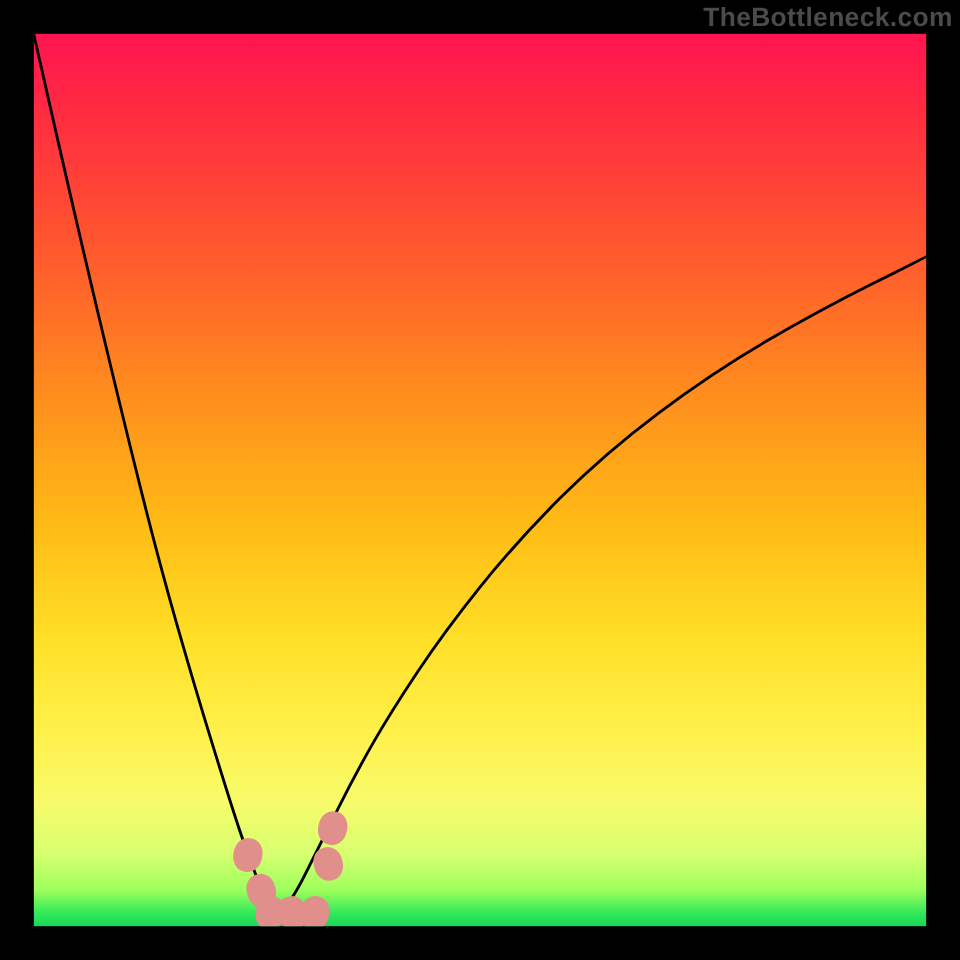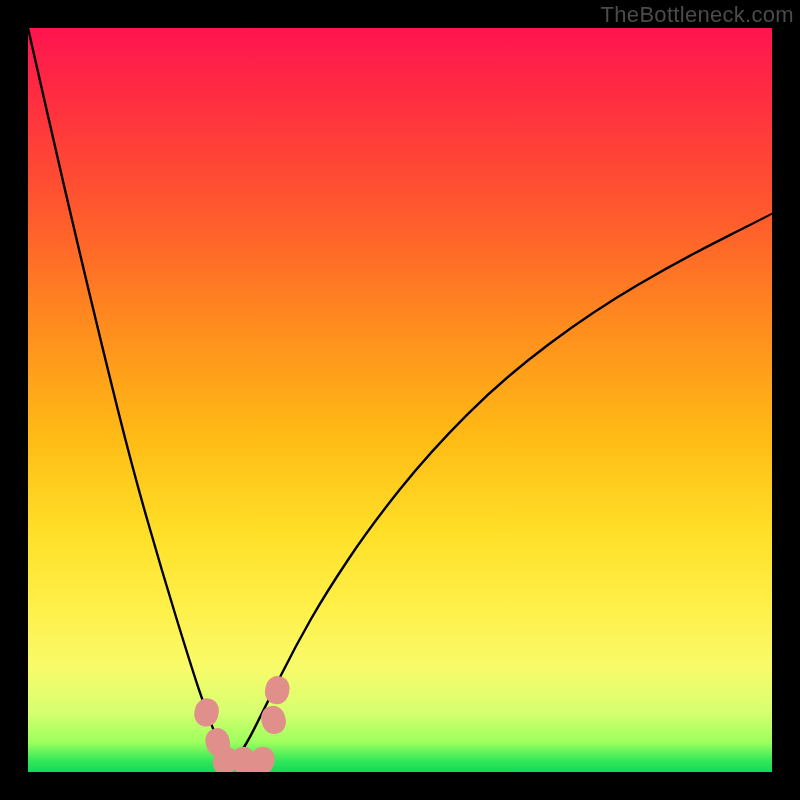--- a/index.html
+++ b/index.html
@@ -49,21 +49,21 @@
     position: absolute;
     inset: 0;
   }
   .attribution {
     position: absolute;
     top: 2px;
     right: 6px;
     color: #4b4b4b;
     font-size: 22px;
     letter-spacing: 0.3px;
-    font-weight: 400;
+    font-weight: 700;
     user-select: none;
     margin-left: 15px;
   }
 </style>
 </head>
 <body>
 
 <div class="frame">
   <div class="plot-area">
     <div class="gradient"></div>

